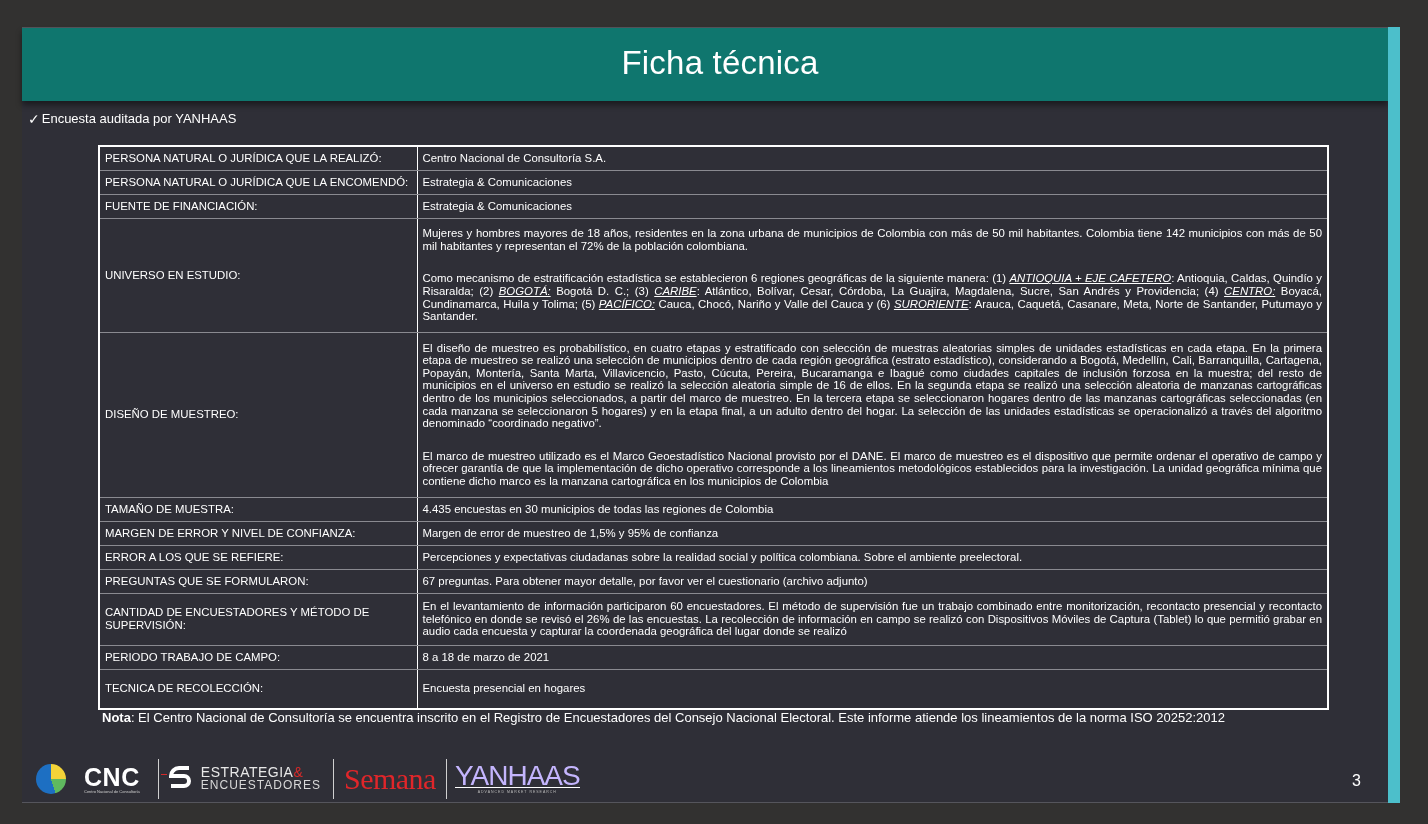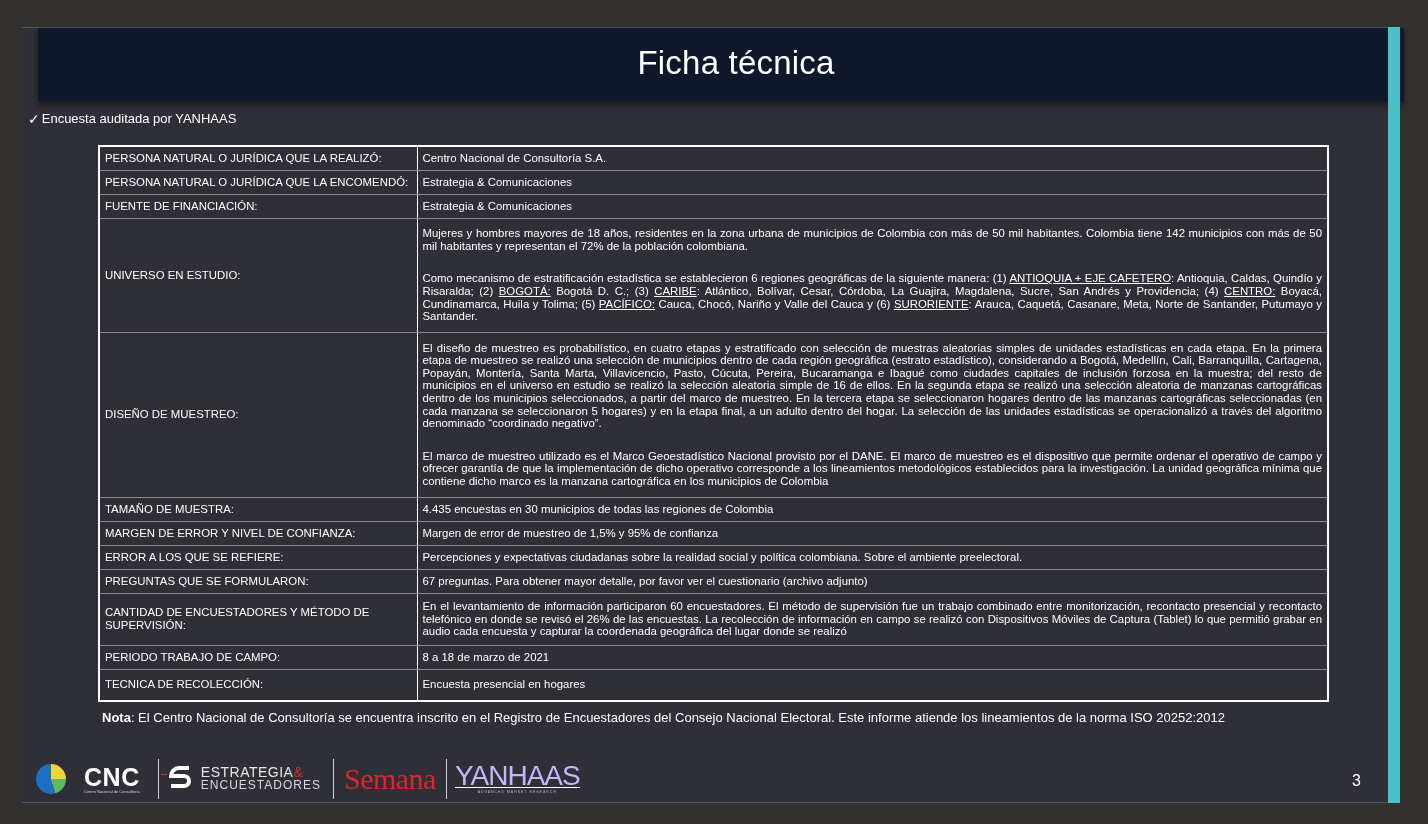--- a/index.html
+++ b/index.html
@@ -9,22 +9,22 @@
   .slide {
     position: absolute; left: 22px; top: 27px; width: 1366px; height: 776px;
     background: #2f2f37; border-top: 1px solid #55555c;
     border-bottom: 1px solid #55555c;
   }
   .accent-bar {
     position: absolute; left: 1388px; top: 27px; width: 12px; height: 776px;
     background: #4cbfcb;
   }
   .title-band {
-    position: absolute; left: 16px; top: 0; width: 1366px; height: 73px;
-    background: #0f172a;
+    position: absolute; left: 0; top: 0; width: 1366px; height: 73px;
+    background: #0f766e;
     box-shadow: 0 4px 6px rgba(0,0,0,0.45);
   }
   .title {
     position: absolute; left: 0; top: 16px; width: 1366px; text-align: center;
     padding-left: 30px;
     font-size: 33px; font-weight: normal; color: #ffffff; letter-spacing: 0.2px;
   }
   .audited {
     position: absolute; left: 6px; top: 83px; font-size: 13px; color: #ffffff;
     display: flex; align-items: center; gap: 2px;
@@ -35,21 +35,21 @@
     position: absolute; left: 76px; top: 117px; width: 1231px;
     border-collapse: collapse; border: 2px solid #ffffff;
     font-size: 11.4px; line-height: 12.6px; color: #ffffff;
   }
   table.ficha td {
     border: 1px solid #8a8a90; vertical-align: middle; padding: 3px 5px;
   }
   table.ficha td.label { width: 318px; border-right: 1px solid #ffffff; }
   table.ficha td.value { text-align: justify; text-align-last: left; }
   .para + .para { margin-top: 20px; }
-  u { text-decoration: underline; }
+  u { text-decoration: underline; font-style: italic; }
 
   .note {
     position: absolute; left: 80px; top: 681px; width: 1200px;
     font-size: 13px; line-height: 17px; color: #ffffff;
   }
   .note b { font-weight: bold; }
 
   .logos {
     position: absolute; left: 14px; top: 729px; height: 44px; display: flex; align-items: center;
   }
@@ -138,21 +138,21 @@
         <td class="value">67 preguntas. Para obtener mayor detalle, por favor ver el cuestionario (archivo adjunto)</td>
       </tr>
       <tr style="height:52px">
         <td class="label">CANTIDAD DE ENCUESTADORES Y MÉTODO DE SUPERVISIÓN:</td>
         <td class="value">En el levantamiento de información participaron 60 encuestadores. El método de supervisión fue un trabajo combinado entre monitorización, recontacto presencial y recontacto telefónico en donde se revisó el 26% de las encuestas. La recolección de información en campo se realizó con Dispositivos Móviles de Captura (Tablet) lo que permitió grabar en audio cada encuesta y capturar la coordenada geográfica del lugar donde se realizó</td>
       </tr>
       <tr style="height:24px">
         <td class="label">PERIODO TRABAJO DE CAMPO:</td>
         <td class="value">8 a 18 de marzo de 2021</td>
       </tr>
-      <tr style="height:32px">
+      <tr style="height:40px">
         <td class="label">TECNICA DE RECOLECCIÓN:</td>
         <td class="value">Encuesta presencial en hogares</td>
       </tr>
     </tbody>
   </table>
 
   <div class="note"><b>Nota</b><span>: El Centro Nacional de Consultoría se encuentra inscrito en el Registro de Encuestadores del Consejo Nacional Electoral. Este informe atiende los lineamientos de la norma ISO 20252:2012</span></div>
 
   <div class="logos">
     <div class="logo-cnc">

